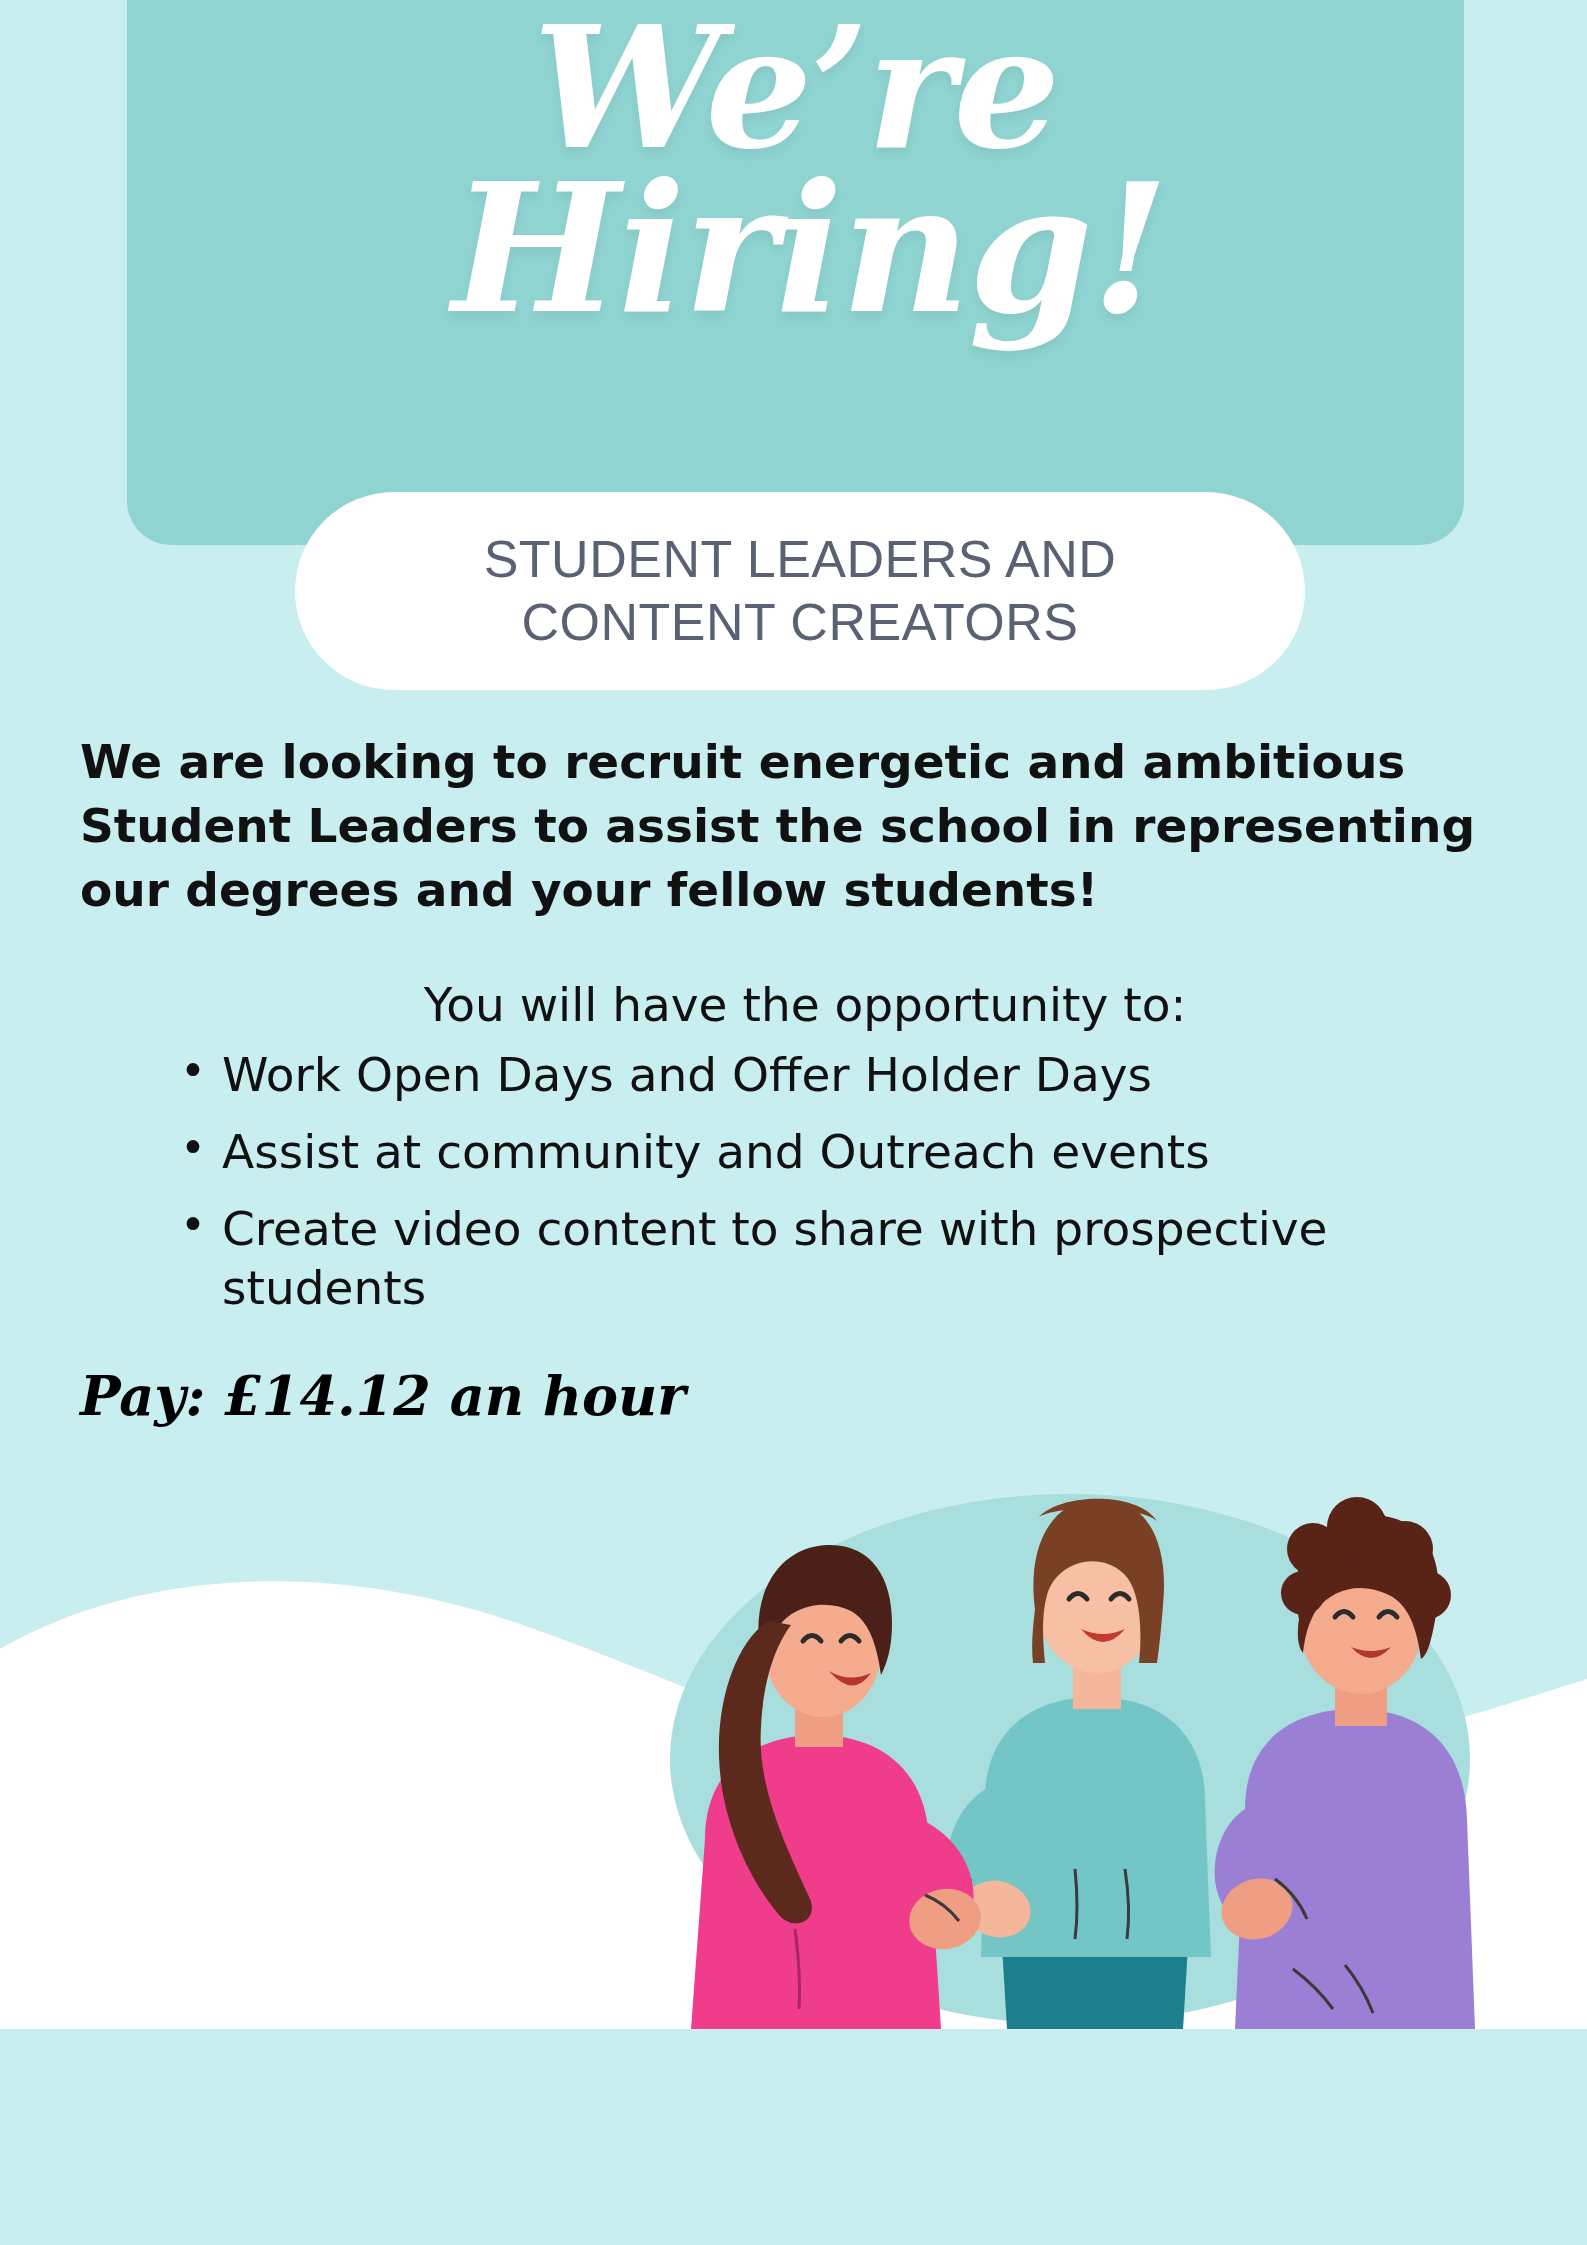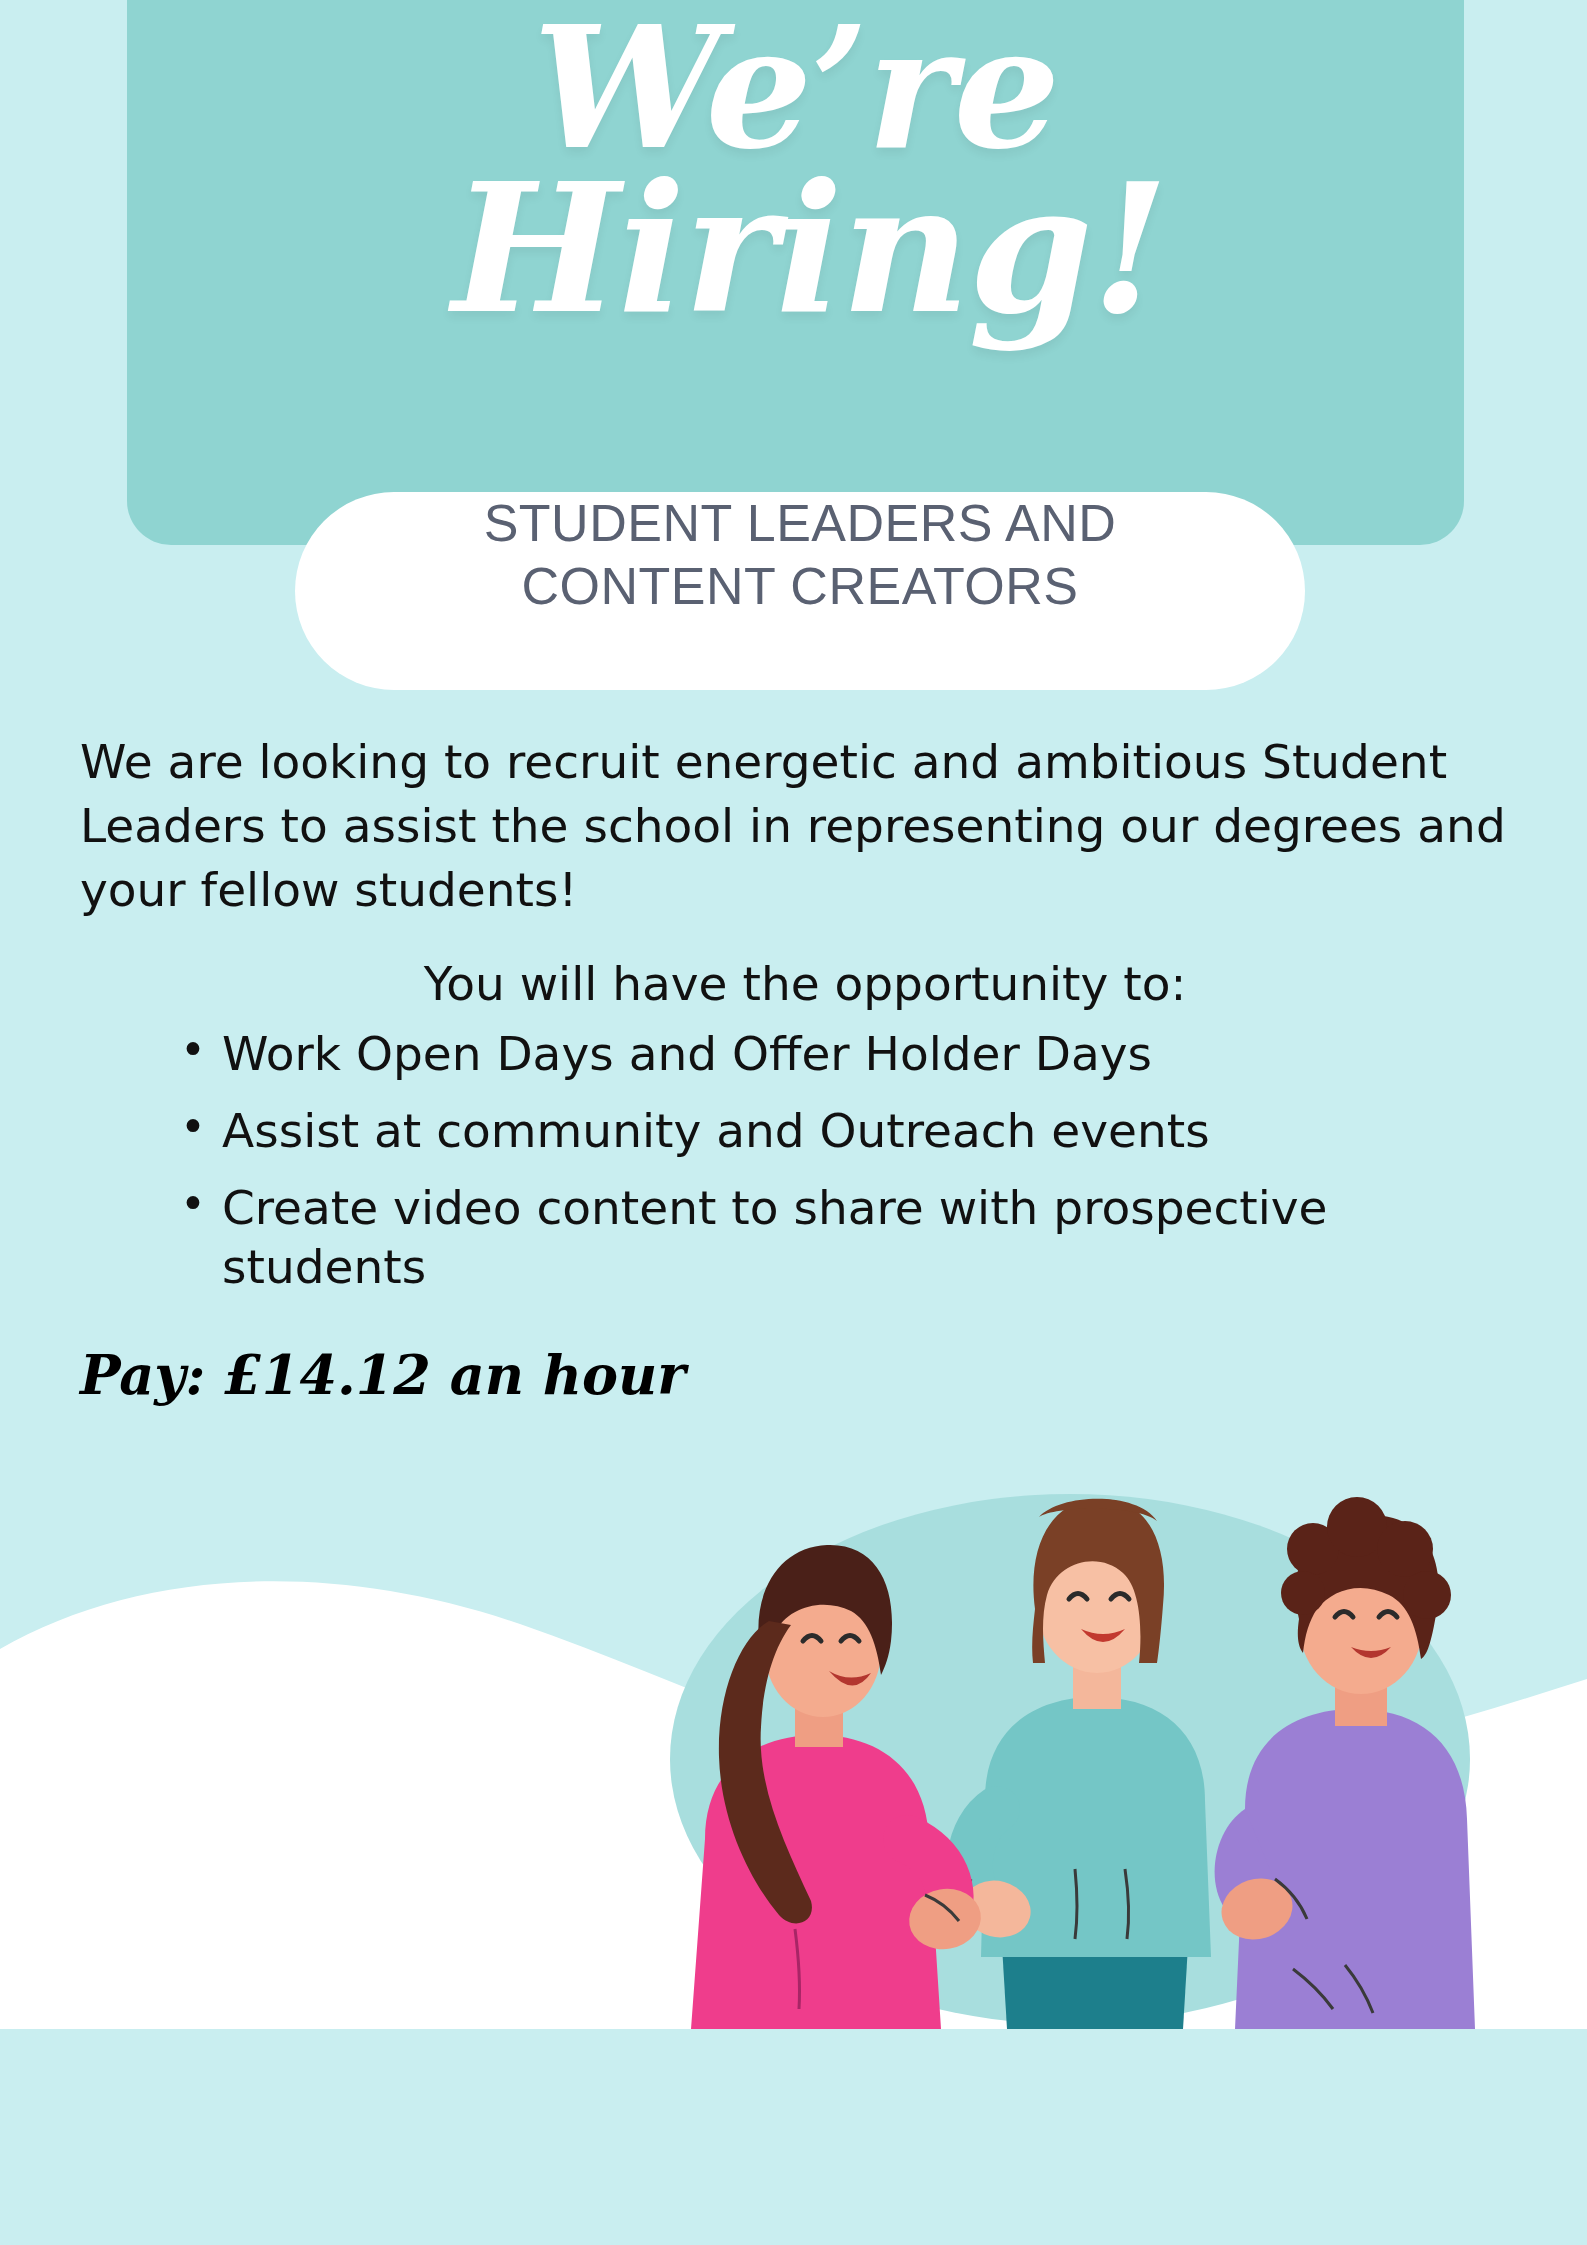--- a/index.html
+++ b/index.html
@@ -60,21 +60,21 @@
   
   .subtitle-pill {
     position: absolute;
     left: 295px;
     top: 492px;
     width: 1010px;
     height: 198px;
     background: #ffffff;
     border-radius: 99px;
     display: flex;
-    align-items: flex-start;
+    align-items: center;
     justify-content: center;
   }
   .subtitle-text {
     color: #5a6172;
     font-family: "Liberation Sans", sans-serif;
     font-size: 52px;
     font-weight: 400;
     line-height: 1.22;
     text-align: center;
     letter-spacing: 0.5px;
@@ -85,22 +85,23 @@
     position: absolute;
     left: 70px;
     top: 730px;
     width: 1470px;
     color: #111111;
     font-family: "DejaVu Sans", sans-serif;
   }
   .intro {
     font-size: 47px;
     line-height: 1.36;
-    margin: 0 0 31px 0;
+    margin: 0 0 52px 0;
     padding-left: 10px;
+    font-weight: bold;
   }
   .opportunity-lead {
     font-size: 47px;
     line-height: 1.3;
     margin: 0 0 10px 0;
     padding-left: 0px;
     text-align: center;
   }
   ul.bullets {
     margin: 0;

